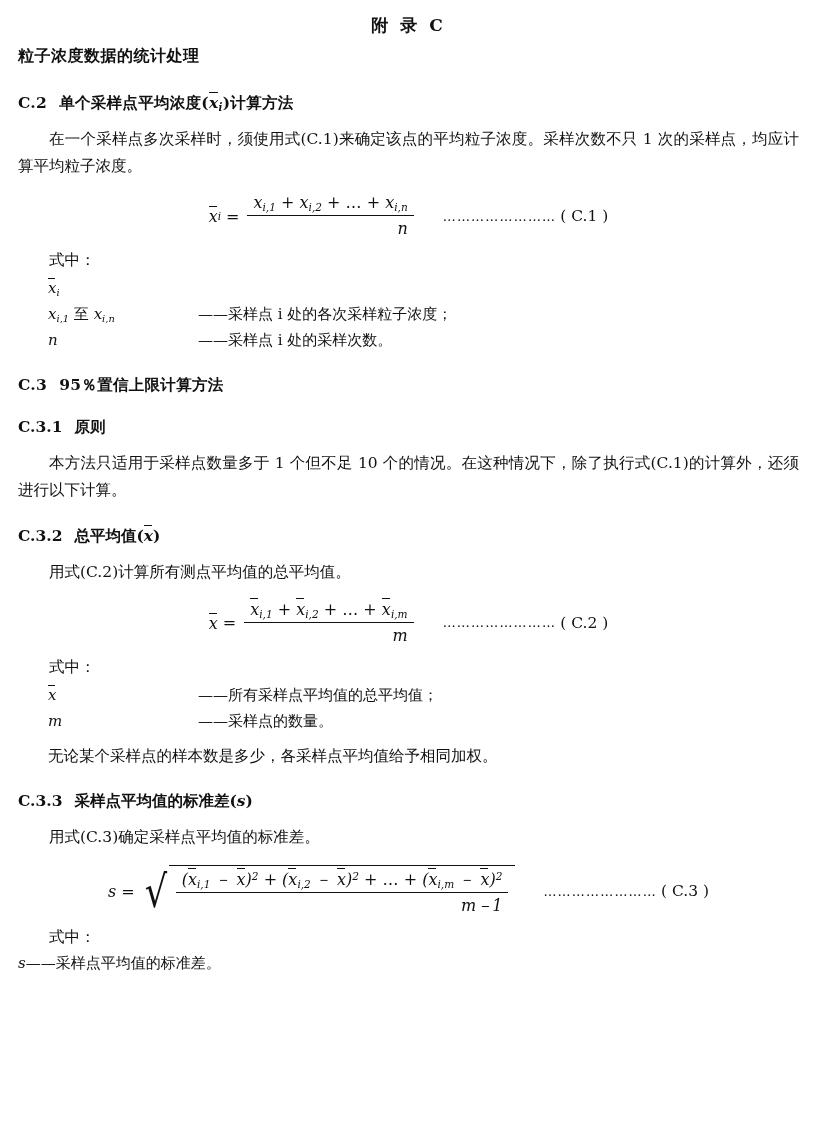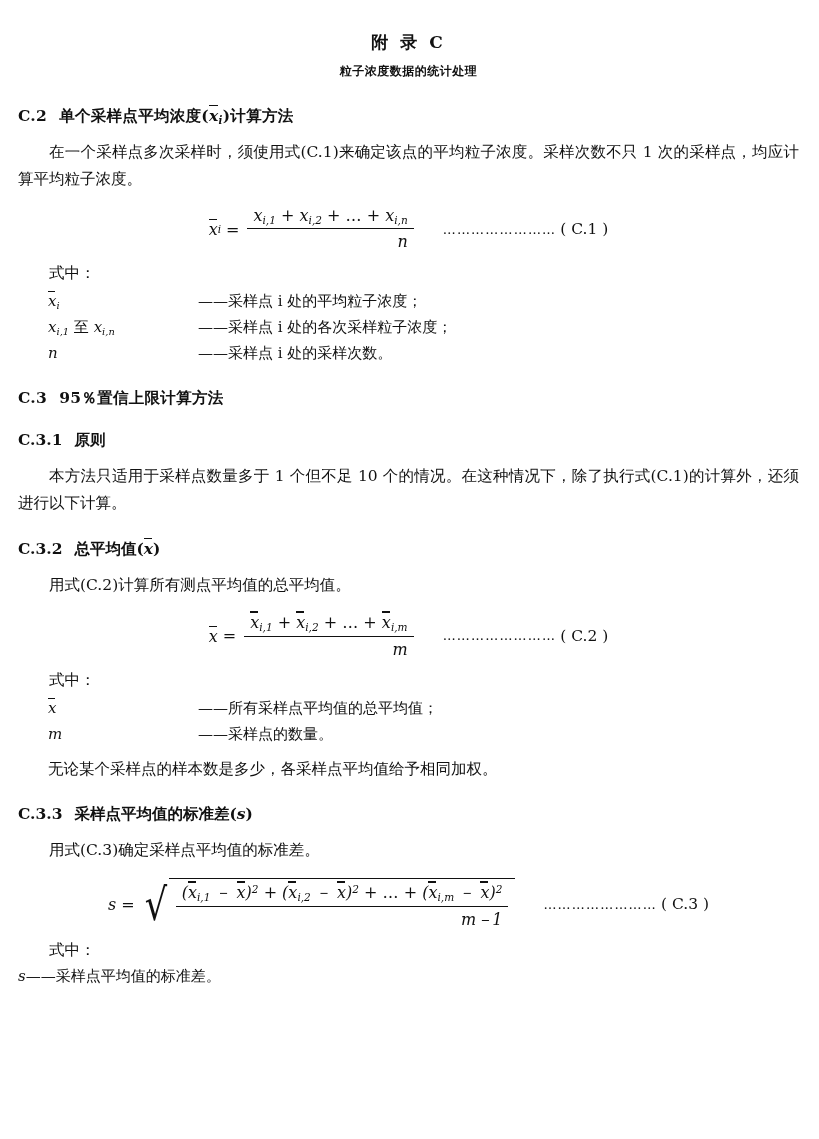--- a/index.html
+++ b/index.html
@@ -17,41 +17,40 @@
   }
   .page {
     position: relative;
     width: 819px;
     height: 1139px;
     padding: 0;
     box-sizing: border-box;
   }
   .inner {
     padding: 8px 20px 0 18px;
-    margin-top: 17px;
   }
   
   .appendix-title {
     text-align: center;
     font-weight: bold;
     font-size: 17px;
     letter-spacing: 3px;
     margin-top: 6px;
   }
   .appendix-sub {
     text-align: center;
     font-weight: bold;
     font-size: 16px;
     margin-top: 11px;
     letter-spacing: 0.5px;
   }
   .appendix-name {
-    text-align: center;
-    font-weight: bold;
-    font-size: 12px;
+    text-align: left;
+    font-weight: bold;
+    font-size: 16px;
     margin-top: 9px;
     letter-spacing: 0.5px;
   }
 
   .sec {
     font-weight: bold;
     font-size: 15.5px;
     margin-top: 25px;
     letter-spacing: 0.3px;
   }
@@ -235,21 +234,20 @@
       </span>
       <span class="dots">……………………</span>
       <span class="eqno">( C.1 )</span>
     </div>
 
     <div class="where">式中：</div>
 
     <div class="defs">
       <div class="defrow">
         <span class="defsym"><span class="ovl"><span>x</span></span><sub>i</sub></span>
-        <span class="deftext">——采样点 i 处的平均粒子浓度；</span>
       </div>
       <div class="defrow">
         <span class="defsym"><span>x</span><sub>i,1</sub> <span style="font-style:normal">至</span> <span>x</span><sub>i,n</sub></span>
         <span class="deftext">——采样点 i 处的各次采样粒子浓度；</span>
       </div>
       <div class="defrow">
         <span class="defsym">n</span>
         <span class="deftext">——采样点 i 处的采样次数。</span>
       </div>
     </div>

